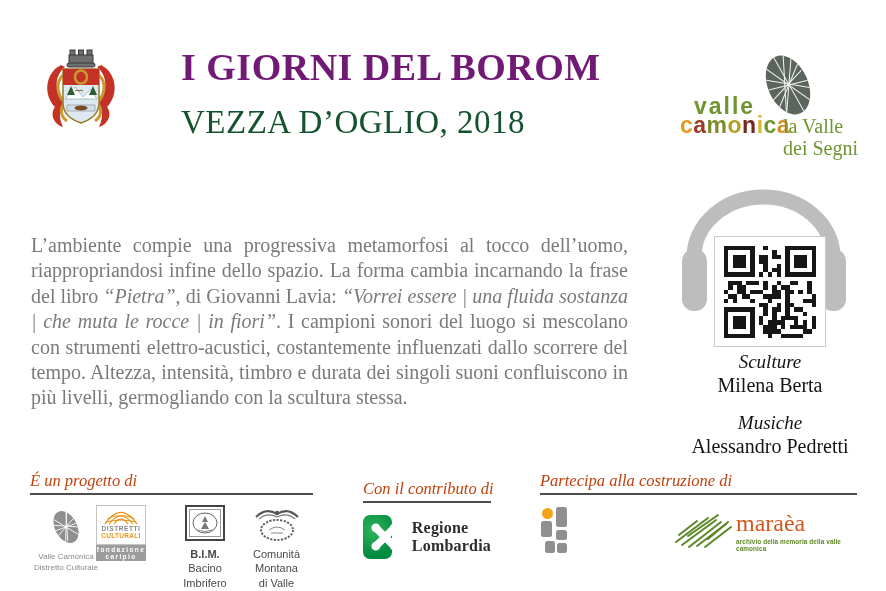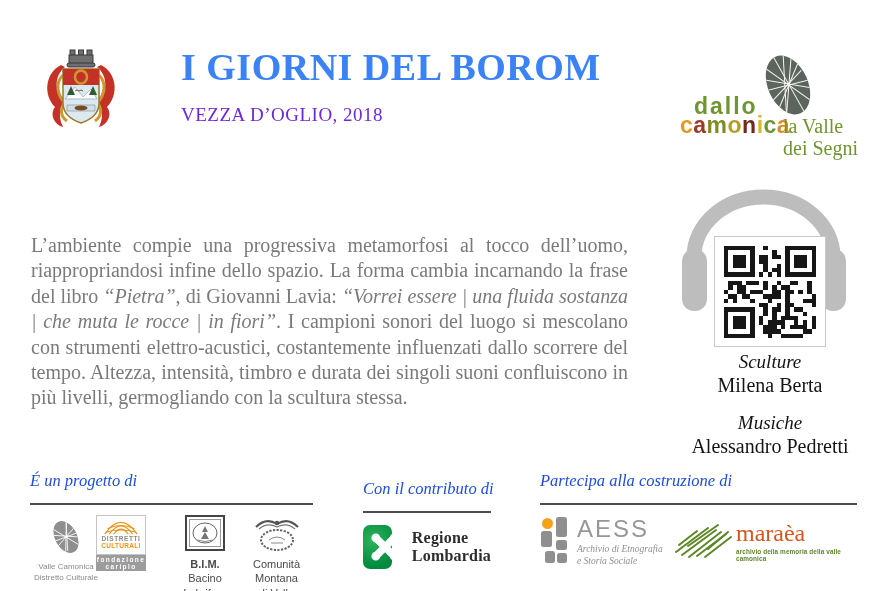--- a/index.html
+++ b/index.html
@@ -7,22 +7,22 @@
   .page { position:relative; width:886px; height:591px; background:#fff;
           font-family:"Liberation Serif", serif; overflow:hidden; color:#1b1b1b; }
 
   
   .coa-block { position:absolute; left:26px; top:44px; width:110px; text-align:center; }
   .coa-svg { display:block; margin:0 auto; width:84px; height:90px; }
   .coa-caption { margin-top:3px; font-size:16px; font-weight:bold; color:#1f1f1f; line-height:1.18; }
 
   
   .title { position:absolute; left:181px; top:48px; font-size:38px; font-weight:bold;
-           color:#3b82f6; letter-spacing:0.5px; white-space:nowrap; line-height:1.05; }
-  .subtitle { position:absolute; left:181px; top:104px; font-size:19px; color:#6d28d9; letter-spacing:0.5px; }
+           color:#701a75; letter-spacing:0.5px; white-space:nowrap; line-height:1.05; }
+  .subtitle { position:absolute; left:181px; top:104px; font-size:33px; color:#14532d; letter-spacing:0.5px; }
   .lead { position:absolute; left:181px; top:152px; width:447px; font-size:23px; line-height:28px;
           color:#262626; text-align:justify; text-align-last:justify; }
 
   
   .vc-logo { position:absolute; left:678px; top:45px; width:182px; height:112px;
              font-family:"Liberation Sans", sans-serif; }
   .vc-rock { position:absolute; left:76px; top:4px; width:68px; height:72px; }
   .vc-valle { position:absolute; left:16px; top:50px; font-size:23px; font-weight:bold;
               color:#6f9530; letter-spacing:2px; line-height:1; }
   .vc-camonica { position:absolute; left:2px; top:69px; font-size:23px; font-weight:bold;
@@ -43,21 +43,21 @@
   .credits { position:absolute; left:650px; top:351px; width:240px; text-align:center; color:#141414; }
   .credit-role { font-style:italic; font-size:19px; }
   .credit-name { font-size:20px; margin-top:1px; }
   .credit-gap { margin-top:15px; }
 
   
   .fcol { position:absolute; top:471px; }
   .fcol1 { left:30px;  width:283px; }
   .fcol2 { left:363px; width:128px;margin-top:8px; }
   .fcol3 { left:540px; width:317px; }
-  .fhead { font-size:16.5px; font-style:italic; color:#1d4ed8; padding-bottom:12px;
+  .fhead { font-size:16.5px; font-style:italic; color:#c2410c; padding-bottom:2px;
            border-bottom:2px solid #4d4d4d; white-space:nowrap; }
   .logo-row { position:relative; height:78px; margin-top:10px; font-family:"Liberation Sans", sans-serif; }
 
   .fl1 { position:absolute; left:0;   top:3px; width:72px; text-align:center; }
   .fl2 { position:absolute; left:66px; top:0;  width:50px; }
   .fl3 { position:absolute; left:138px;top:0;  width:74px; text-align:center; }
   .fl4 { position:absolute; left:210px;top:0;  width:73px; text-align:center; }
   .fcap { font-size:8px; color:#8a8a8a; line-height:1.35; white-space:pre-line; margin-top:2px; }
   .fcap-dark { font-size:11px; color:#4a4a4a; line-height:1.3; }
   .fcap-dark.b { font-weight:bold; }
@@ -136,21 +136,21 @@
             <line x1="18" y1="8" x2="50" y2="62"></line>
           <line x1="42" y1="6" x2="20" y2="64"></line>
             <line x1="14" y1="44" x2="52" y2="28"></line>
           <line x1="22" y1="60" x2="48" y2="12"></line>
             <line x1="10" y1="32" x2="56" y2="40"></line>
           <line x1="32" y1="4" x2="38" y2="68"></line>
             <line x1="16" y1="54" x2="52" y2="20"></line>
         </g>
       </g>
     </svg>
-    <div class="vc-valle">dallo</div>
+    <div class="vc-valle">valle</div>
     <div class="vc-camonica"><span style="color: rgb(226, 153, 31);">c</span><span style="color: rgb(156, 58, 40);">a</span><span style="color: rgb(126, 140, 42);">m</span><span style="color: rgb(179, 160, 35);">o</span><span style="color: rgb(111, 43, 32);">n</span><span style="color: rgb(217, 182, 42);">i</span><span style="color: rgb(111, 149, 48);">c</span><span style="color: rgb(217, 142, 37);">a</span></div>
     <div class="vc-tagline">
       <div>la Valle</div>
       <div>dei Segni</div>
     </div>
   </div>
 
   <p class="article"><span>L’ambiente compie una progressiva metamorfosi al tocco dell’uomo, riappropriandosi infine dello spazio. La forma cambia incarnando la frase del libro </span><span class="it">“Pietra”</span><span>, di Giovanni Lavia: </span><span class="it">“Vorrei essere | una fluida sostanza | che muta le rocce | in fiori”</span><span>. I campioni sonori del luogo si mescolano con strumenti elettro-acustici, costantemente influenzati dallo scorrere del tempo. Altezza, intensità, timbro e durata dei singoli suoni confluiscono in più livelli, germogliando con la scultura stessa.</span></p>
 
   <svg class="headphones" viewBox="0 0 230 140">
@@ -483,25 +483,20 @@
     <div class="logo-row">
       <div class="aess">
         <svg class="aess-icon" viewBox="0 0 32 46">
           <circle cx="7.5" cy="6.5" r="5.5" fill="#f5a21b"></circle>
           <rect x="16" y="0" width="11" height="20" rx="2.5" fill="#8f8f8f"></rect>
           <rect x="1" y="14" width="11" height="16" rx="2.5" fill="#8f8f8f"></rect>
           <rect x="16" y="23" width="11" height="10" rx="2.5" fill="#8f8f8f"></rect>
           <rect x="5" y="34" width="10" height="12" rx="2.5" fill="#8f8f8f"></rect>
           <rect x="17" y="36" width="10" height="10" rx="2.5" fill="#8f8f8f"></rect>
         </svg>
-        <div class="aess-text">
-          <div class="aess-acronym">AESS</div>
-          <div class="aess-sub">Archivio di Etnografia
-e Storia Sociale</div>
-        </div>
       </div>
       <svg class="maraea-icon" viewBox="0 0 58 40">
         <g stroke="#5c8727" stroke-width="2" stroke-linecap="round">
           <line x1="1" y1="33" x2="33" y2="9"></line>
             <line x1="7" y1="36" x2="41" y2="11"></line>
           <line x1="14" y1="38" x2="46" y2="13"></line>
             <line x1="22" y1="37" x2="51" y2="15"></line>
           <line x1="30" y1="38" x2="56" y2="18"></line>
             <line x1="4" y1="26" x2="22" y2="12"></line>
           <line x1="33" y1="30" x2="53" y2="13"></line>

